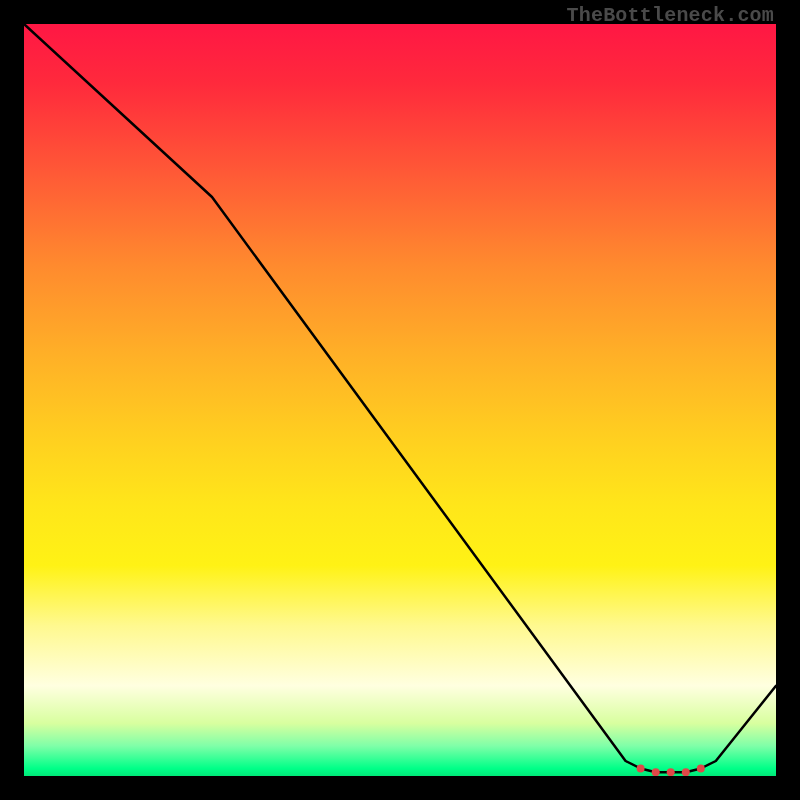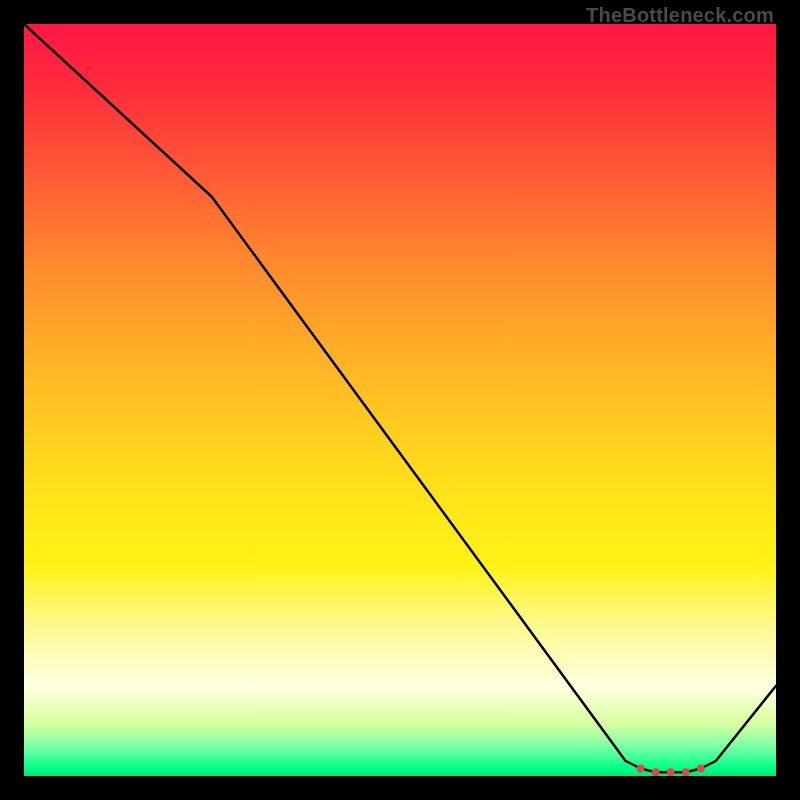--- a/index.html
+++ b/index.html
@@ -10,20 +10,21 @@
     position: relative;
     font-family: Arial, sans-serif;
   }
   .frame {
     position: absolute;
     top: 0;
     left: 0;
     width: 800px;
     height: 800px;
     background: #000;
+    font-family: Liberation Mono, monospace;
   }
   .plot-area {
     position: absolute;
     top: 24px;
     left: 24px;
     width: 752px;
     height: 752px;
     background: linear-gradient(to bottom,
       #ff1744 0%,
       #ff2a3c 8%,

